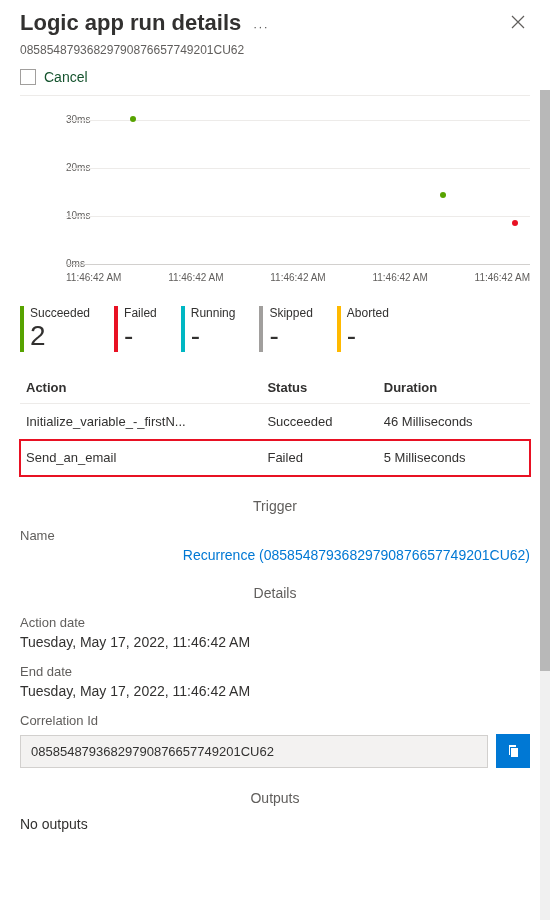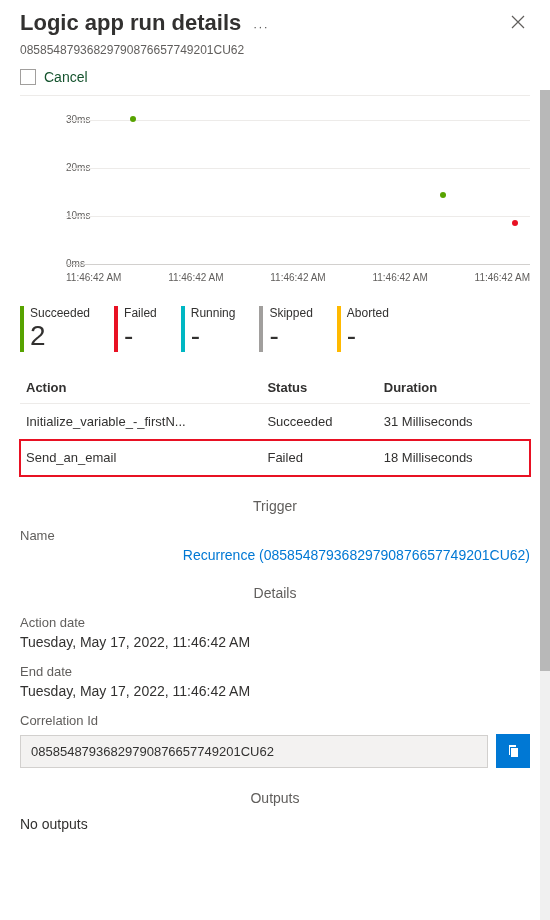--- a/index.html
+++ b/index.html
@@ -247,26 +247,26 @@
         <tr>
       <th>Action</th>
       <th>Status</th>
       <th>Duration</th>
     </tr>
       </thead>
     <tbody>
       <tr>
         <td>Initialize_variable_-_firstN...</td>
         <td>Succeeded</td>
-        <td>31 Milliseconds</td>
+        <td>46 Milliseconds</td>
       </tr>
       <tr class="hl">
         <td>Send_an_email</td>
         <td>Failed</td>
-        <td>18 Milliseconds</td>
+        <td>5 Milliseconds</td>
       </tr>
     </tbody>
   </table>
 
   <div class="section-h">Trigger</div>
   <div class="label">Name</div>
   <div class="value link">Recurrence (08585487936829790876657749201CU62)</div>
 
   <div class="section-h">Details</div>
   <div class="label">Action date</div>

